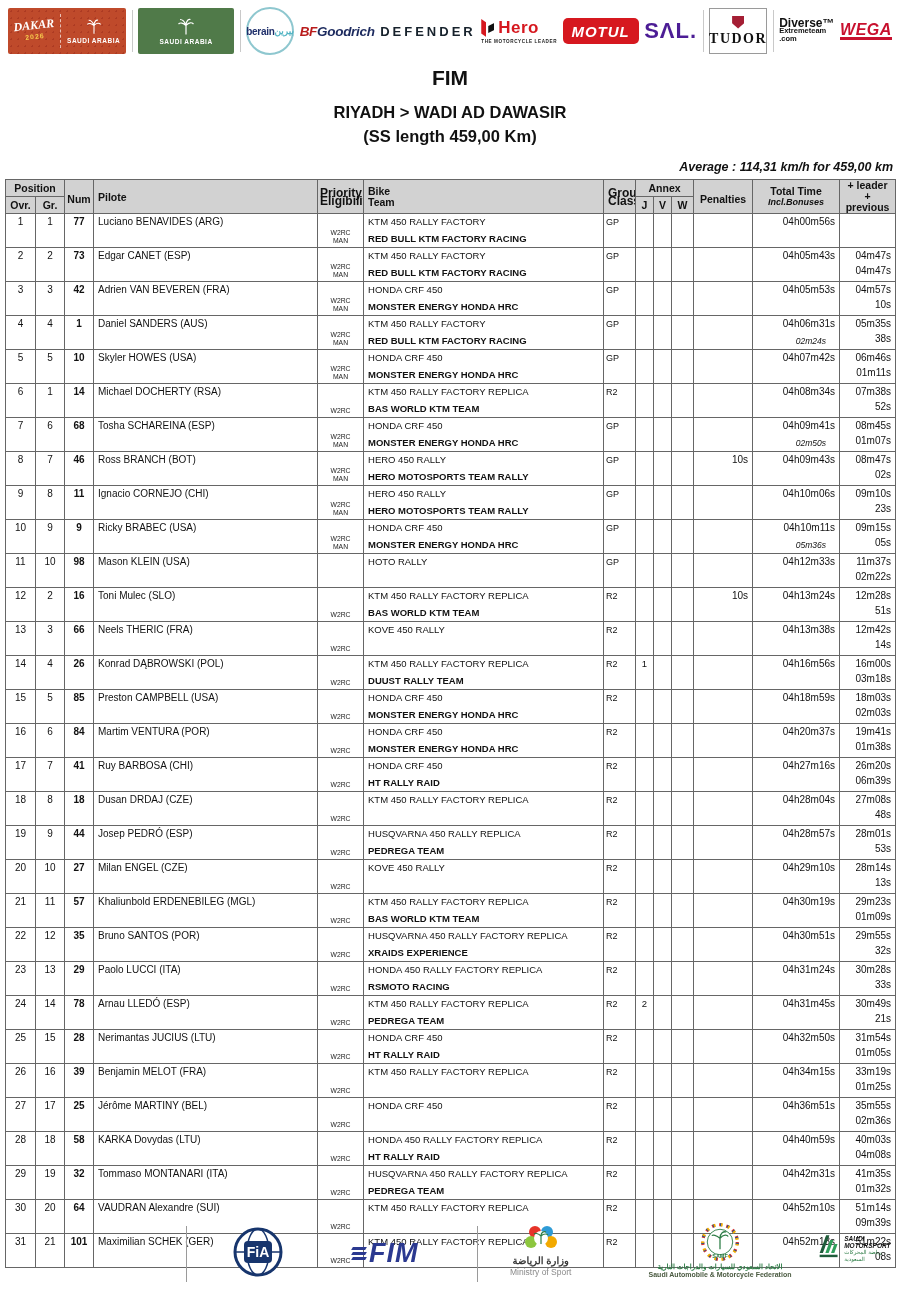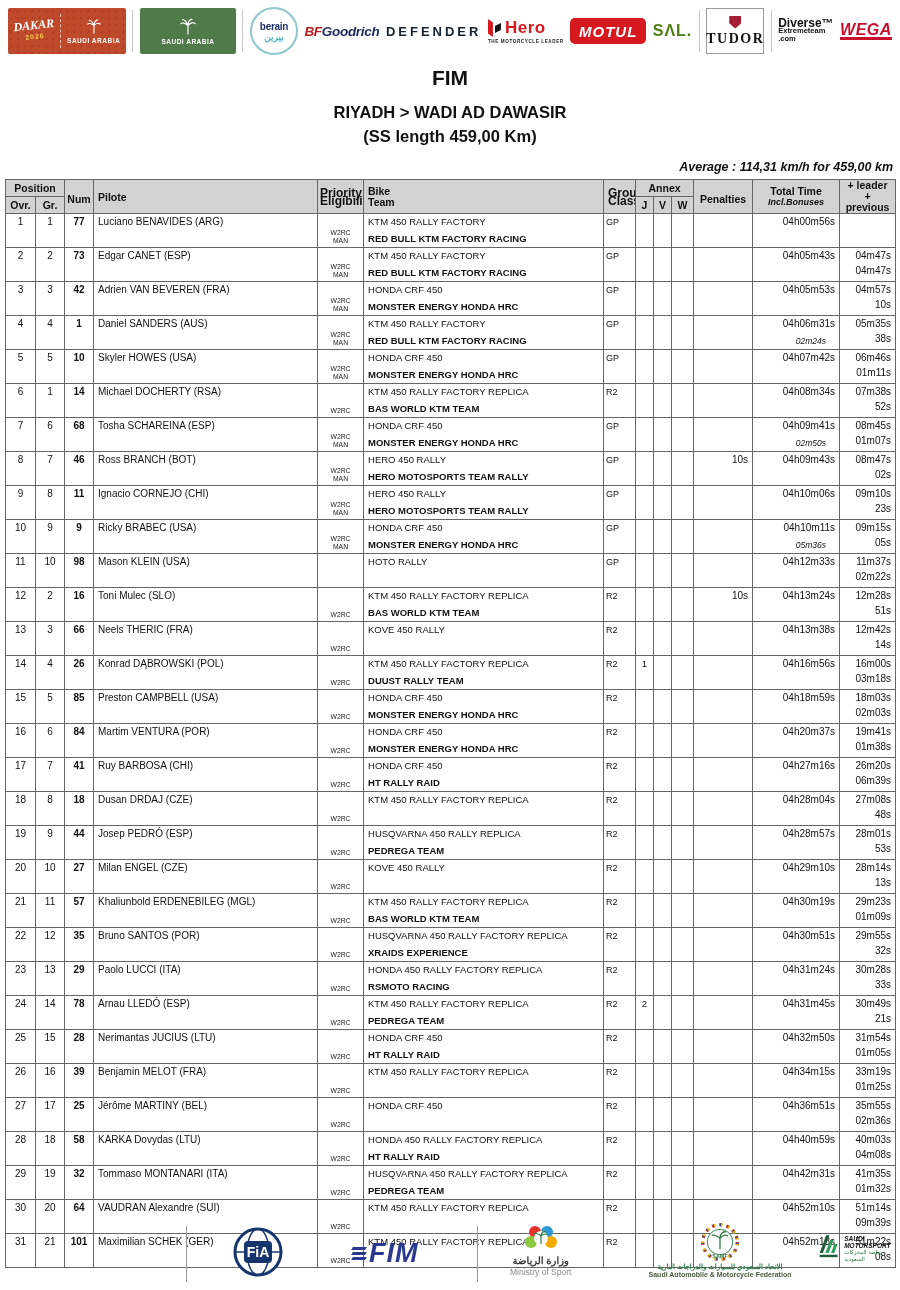--- a/index.html
+++ b/index.html
@@ -24,37 +24,37 @@
   .dakar-script { font-family:"Liberation Serif", serif; font-style:italic; font-weight:bold;
     font-size:12px; line-height:10px; transform:rotate(-6deg); text-align:center; }
   .dakar-script .yr { color:#f6c84c; font-size:7px; font-style:normal; font-family:"Liberation Sans",sans-serif; letter-spacing:1px; }
   .dakar-div { width:0; height:34px; border-left:1px dashed rgba(255,255,255,.65); }
   .palm-wrap { display:flex; flex-direction:column; align-items:center; gap:2px; }
   .country-label { font-size:6.5px; font-weight:bold; letter-spacing:.5px; }
   .saudi-green-box {
     width:96px; height:46px; background:#507a49; border-radius:2px;
     display:flex; flex-direction:column; align-items:center; justify-content:center; gap:2px; color:#fff;
   }
-  .berain { display:flex; flex-direction:column; align-items:center; justify-content:center;
+  .berain { display:flex; flex-direction:row; align-items:center; justify-content:center;
     width:48px; height:48px; border:2px solid #8ec7cf; border-radius:50%; }
   .berain .lat { color:#20306b; font-weight:bold; font-size:10px; letter-spacing:-.3px; }
   .berain .ar { color:#52b4c3; font-size:9px; font-weight:bold; }
   .bfg { font-style:italic; font-weight:800; font-size:13.5px; letter-spacing:-.3px; }
   .bfg .bf { color:#b91c1c; } .bfg .rich { color:#1c2a5e; }
   .defender { color:#17222c; font-size:13px; font-weight:600; letter-spacing:3px; }
   .hero { display:flex; flex-direction:column; align-items:flex-start; }
   .hero-top { display:flex; align-items:center; gap:4px; }
   .hero-mark { width:13px; height:18px; position:relative; }
   .hero-mark .m1 { position:absolute; left:0; top:0; width:5px; height:18px; background:#d6181f; clip-path:polygon(0 0,100% 20%,100% 100%,0 80%); }
   .hero-mark .m2 { position:absolute; right:0; top:4px; width:6px; height:10px; background:#111; clip-path:polygon(0 30%,100% 0,100% 70%,0 100%); }
   .hero-word { color:#d6181f; font-size:17px; font-weight:800; letter-spacing:.5px; }
   .hero-tag { font-size:4.6px; font-weight:bold; color:#222; letter-spacing:.6px; margin-top:1px; }
   .motul { width:76px; height:26px; background:#d6181f; border-radius:5px; display:flex; align-items:center; justify-content:center; }
   .motul span { color:#fff; font-style:italic; font-weight:800; font-size:15px; letter-spacing:1px; }
-  .sal { color:#4d7c0f; font-weight:800; font-size:16px; letter-spacing:1px; font-family:"Liberation Sans",sans-serif; }
+  .sal { color:#4c1d95; font-weight:800; font-size:22px; letter-spacing:1px; font-family:"Liberation Sans",sans-serif; }
   .tudor-box { width:58px; height:46px; border:1px solid #9a9a9a; display:flex; flex-direction:column; align-items:center; justify-content:center; gap:2px; background:#fff; }
   .tudor-shield { width:12px; height:13px; background:#a41e34; clip-path:polygon(0 0,100% 0,100% 60%,50% 100%,0 60%); }
   .tudor-name { font-family:"Liberation Serif", serif; font-weight:bold; font-size:14px; letter-spacing:1.5px; color:#111; }
   .diverse { line-height:8px; color:#101010; }
   .diverse .d1 { font-size:12px; font-weight:800; }
   .diverse .d2 { font-size:7.5px; font-weight:600; }
   .wega { display:flex; flex-direction:column; align-items:center; }
   .wega .w1 { color:#c8102e; font-weight:800; font-size:16px; font-style:italic; letter-spacing:.5px;
     border-bottom:3px solid #c8102e; line-height:15px; }
 

